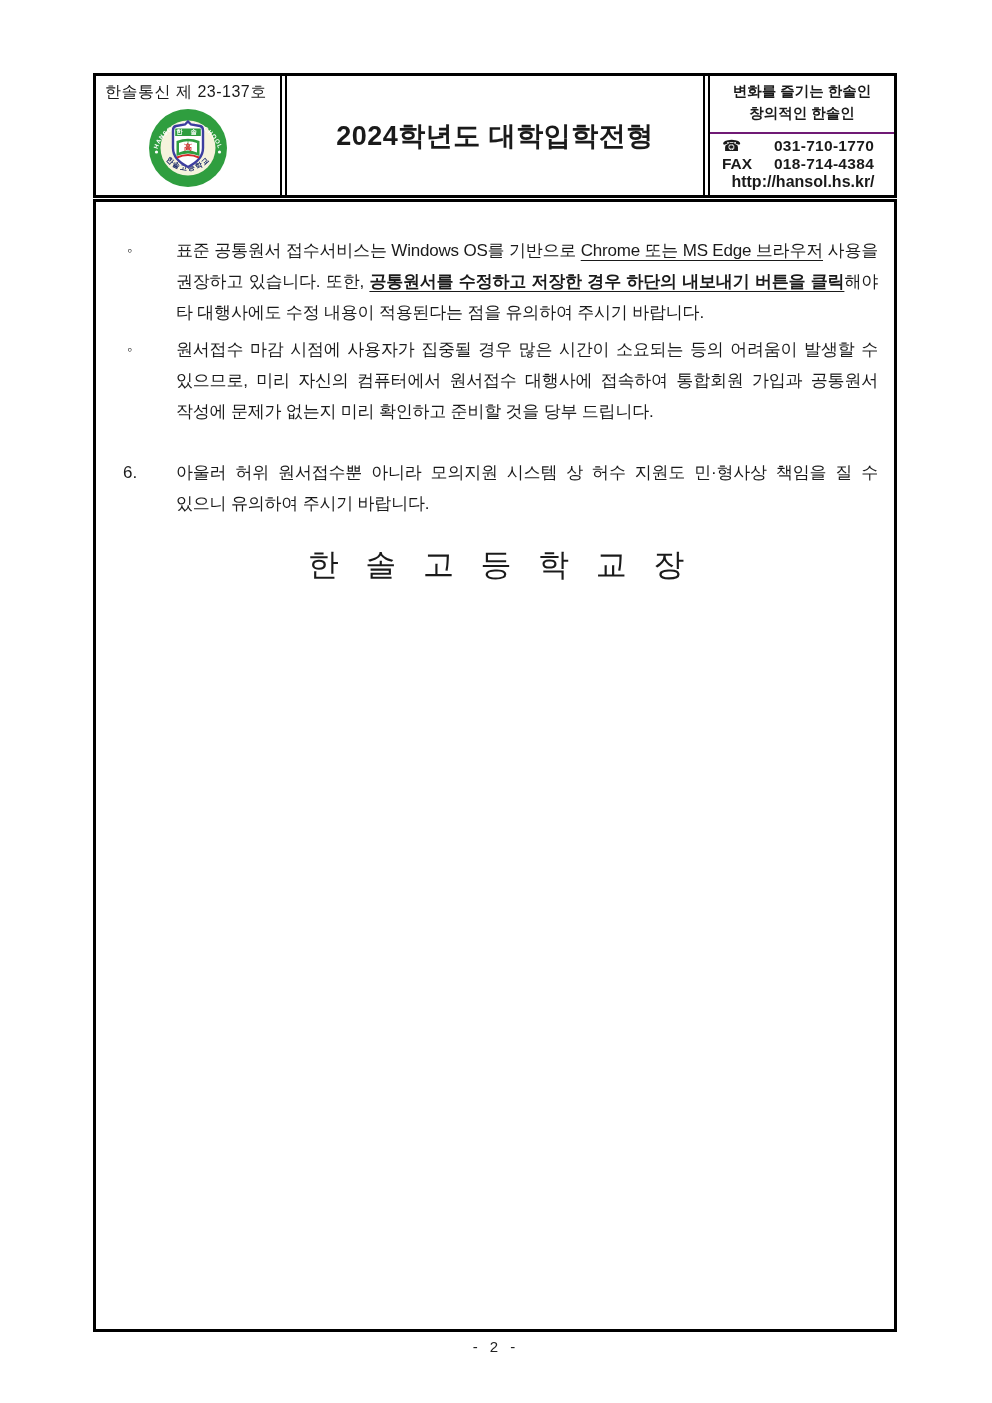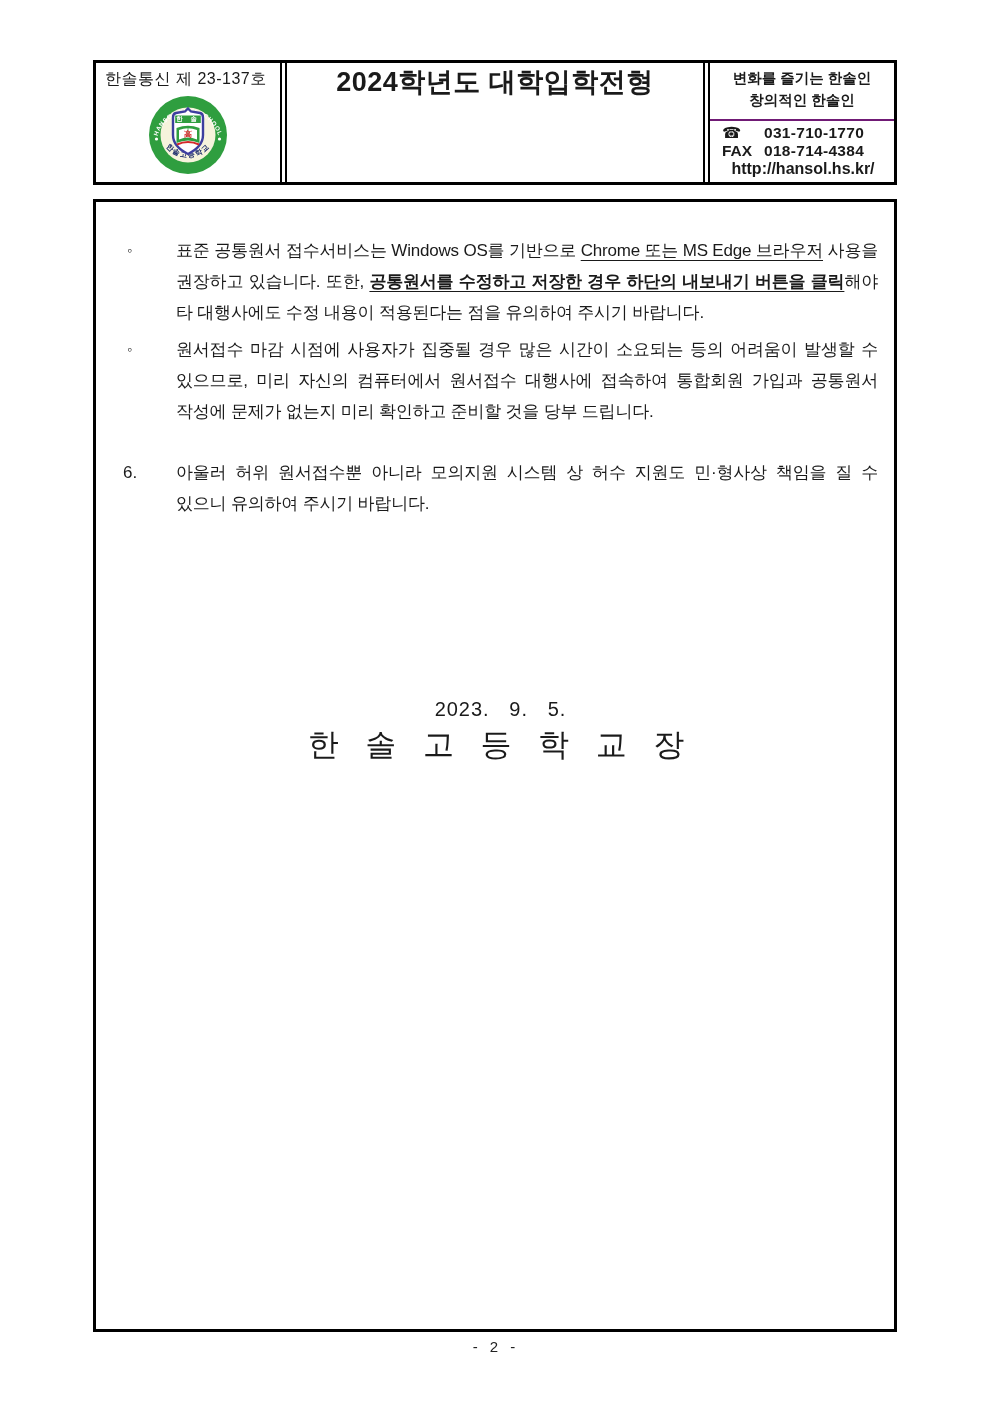--- a/index.html
+++ b/index.html
@@ -8,54 +8,54 @@
     width: 992px; height: 1403px;
     font-family: "Liberation Sans", "DejaVu Sans", sans-serif;
     color: #1a1a1a;
     position: relative;
     overflow: hidden;
   }
   .sheet { position: absolute; inset: 0; }
 
   
   .header-box {
-    position: absolute; left: 93px; top: 60px;
+    position: absolute; left: 93px; top: 73px;
     width: 804px; height: 125px;
     border: 3px solid #000;
     display: flex; align-items: stretch;
     background: #fff;
   }
   .vsep {
     width: 7px; align-self: stretch;
     border-left: 2px solid #000; border-right: 2px solid #000;
     background: #fff;
   }
   .h-left { width: 184px; display: flex; flex-direction: column; }
   .doc-no {
     padding: 6px 0 0 9px;
     font-size: 16px; letter-spacing: 0.5px; white-space: nowrap;
   }
   .logo-wrap { flex: 1; display: flex; justify-content: center; align-items: center; padding-bottom: 3px; }
 
-  .h-center { flex: 1; display: flex; flex-direction: column; justify-content: space-between; align-items: center; gap: 12px; }
+  .h-center { flex: 1; display: flex; flex-direction: column; justify-content: center; align-items: center; gap: 12px; }
   .title-line { font-size: 27px; font-weight: 700; line-height: 38px; letter-spacing: 0.5px; }
 
   .h-right { width: 184px; display: flex; flex-direction: column; }
   .slogan {
     border-bottom: 2px solid #701a75;
     text-align: center; font-weight: 700; font-size: 14.5px; line-height: 22px;
     padding: 4px 2px 8px;
   }
   .contact {
     flex: 1; display: flex; flex-direction: column; justify-content: space-evenly;
     font-weight: 700; font-size: 15.5px; padding: 3px 10px 4px 12px;
   }
   .contact-row { display: flex; align-items: center; }
   .contact-label { width: 42px; }
-  .contact-value { flex: 1; text-align: left; letter-spacing: 0.3px; }
+  .contact-value { flex: 1; text-align: center; letter-spacing: 0.3px; }
   .website { text-align: center; font-weight: 700; font-size: 16px; }
 
   
   .main-box {
     position: absolute; left: 93px; top: 199px;
     width: 804px; height: 1133px;
     border: 3px solid #000;
     background: #fff;
   }
   .content { padding: 33px 16px 0 27px; font-size: 17px; line-height: 31px; }
@@ -168,21 +168,20 @@
         <span class="marker circ">◦</span>
         <div class="ptext">원서접수 마감 시점에 사용자가 집중될 경우 많은 시간이 소요되는 등의 어려움이 발생할 수 있으므로, 미리 자신의 컴퓨터에서 원서접수 대행사에 접속하여 통합회원 가입과 공통원서 작성에 문제가 없는지 미리 확인하고 준비할 것을 당부 드립니다.</div>
       </div>
 
       <div class="para item6">
         <span class="marker">6.</span>
         <div class="ptext">아울러 허위 원서접수뿐 아니라 모의지원 시스템 상 허수 지원도 민·형사상 책임을 질 수 있으니 유의하여 주시기 바랍니다.</div>
       </div>
 
 
-      <div class="date-line">2023.   9.   5.</div>
 
       <div class="signature-line">한 솔 고 등 학 교 장</div>
 
     </div>
   </div>
 
   <div class="page-number">- 2 -</div>
 
 </div>
 

